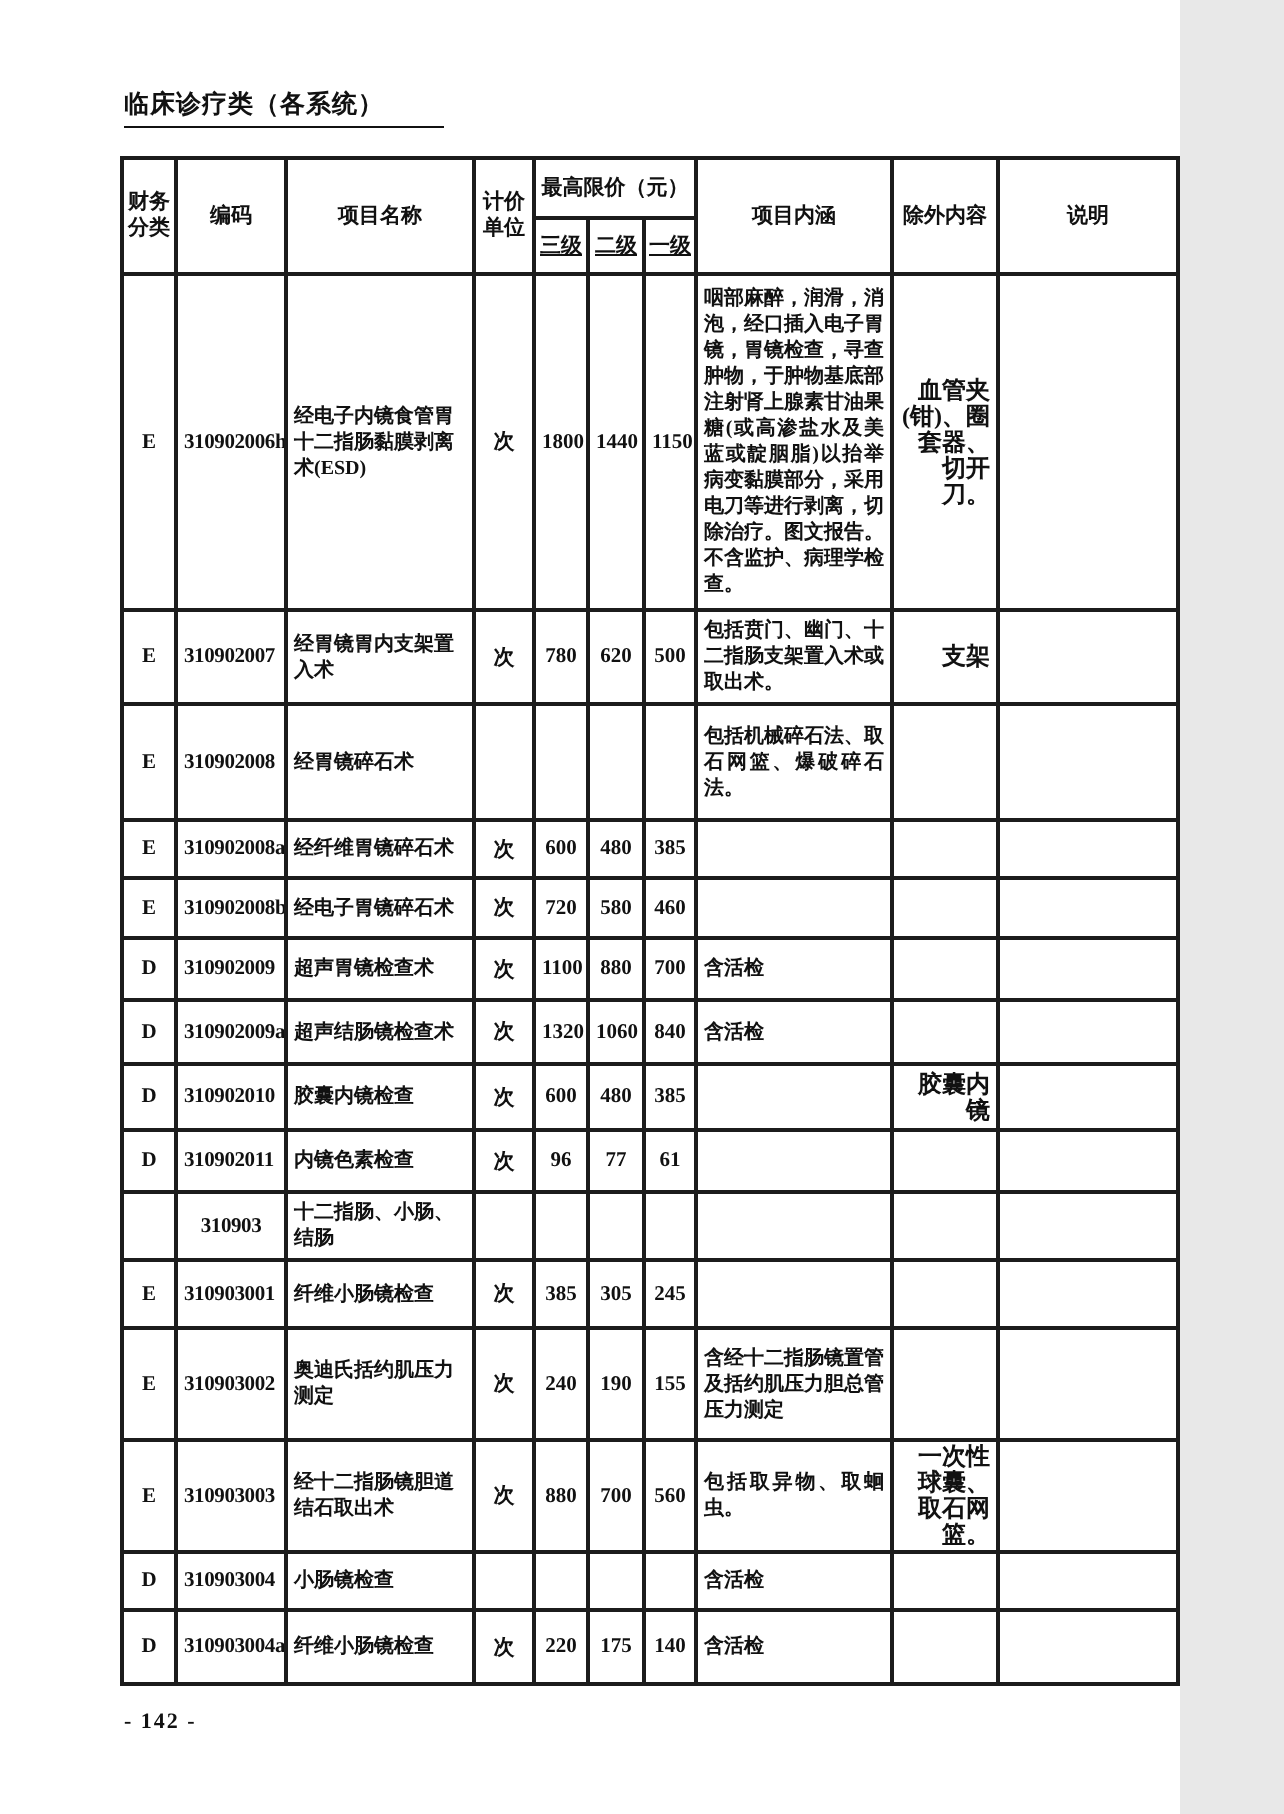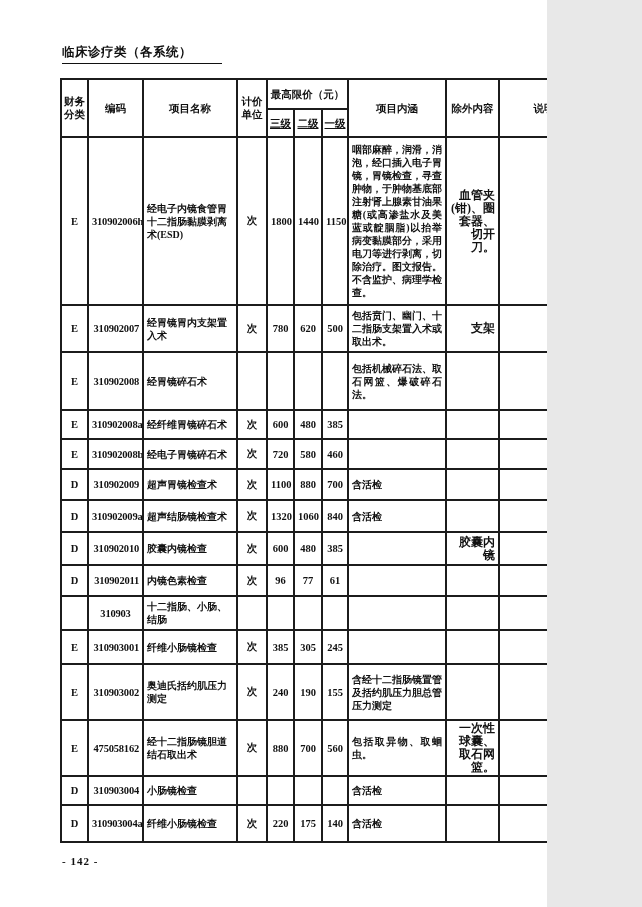--- a/index.html
+++ b/index.html
@@ -1,18 +1,18 @@
 <!DOCTYPE html>
 <html><head>
 <meta charset="utf-8">
 <style>
   html,body{margin:0;padding:0;background:#e8e8e8;}
   .page{
     position:relative;
-    width:547px;height:907px;
+    width:590px;height:907px;
     background:#ffffff;
     font-family:"Liberation Serif","DejaVu Serif",serif;
     color:#111;
     overflow:hidden;
   }
   .doc-title{
     position:absolute;left:62px;top:44px;
     font-size:12.5px;font-weight:700;
     border-bottom:1.5px solid #111;
     padding:0 30px 2px 0;
@@ -30,21 +30,21 @@
     vertical-align:middle;
     font-weight:700;
     overflow:hidden;
   }
   table.fee th{
     font-size:10.5px;text-align:center;line-height:13px;padding:1px 1px;
   }
   .tier-label{text-decoration:underline;}
   tr.hdr1{height:30px;margin-left:12px;} tr.hdr2{height:28px;}
   td.c-fin{font-size:10.5px;text-align:center;}
-  td.c-code{font-size:10.5px;text-align:right;padding:1px 1px 1px 3px;letter-spacing:-0.2px;}
+  td.c-code{font-size:10.5px;text-align:left;padding:1px 1px 1px 3px;letter-spacing:-0.2px;}
   td.c-name{font-size:10px;line-height:13px;text-align:left;}
   td.c-unit{font-size:10.5px;text-align:center;}
   td.c-num{font-size:10.5px;text-align:center;padding:1px 1px;}
   td.c-content{font-size:10px;line-height:13px;text-align:justify;text-align-last:left;}
   td.c-excl{font-size:12px;line-height:13px;text-align:right;}
   td.c-note{font-size:10px;}
   tr.category td.c-code{text-align:center;padding:1px;}
   .page-number{
     position:absolute;left:62px;top:855px;
     font-size:11px;font-weight:700;letter-spacing:1px;
@@ -229,21 +229,21 @@
           <td class="c-unit">次</td>
           <td class="c-num">240</td>
           <td class="c-num">190</td>
           <td class="c-num">155</td>
           <td class="c-content">含经十二指肠镜置管及括约肌压力胆总管压力测定</td>
           <td class="c-excl"></td>
           <td class="c-note"></td>
         </tr>
         <tr style="height: 53px;">
           <td class="c-fin">E</td>
-          <td class="c-code">475058162</td>
+          <td class="c-code">310903003</td>
           <td class="c-name">经十二指肠镜胆道结石取出术</td>
           <td class="c-unit">次</td>
           <td class="c-num">880</td>
           <td class="c-num">700</td>
           <td class="c-num">560</td>
           <td class="c-content">包括取异物、取蛔虫。</td>
           <td class="c-excl">一次性球囊、取石网篮。</td>
           <td class="c-note"></td>
         </tr>
         <tr style="height: 29px;">

